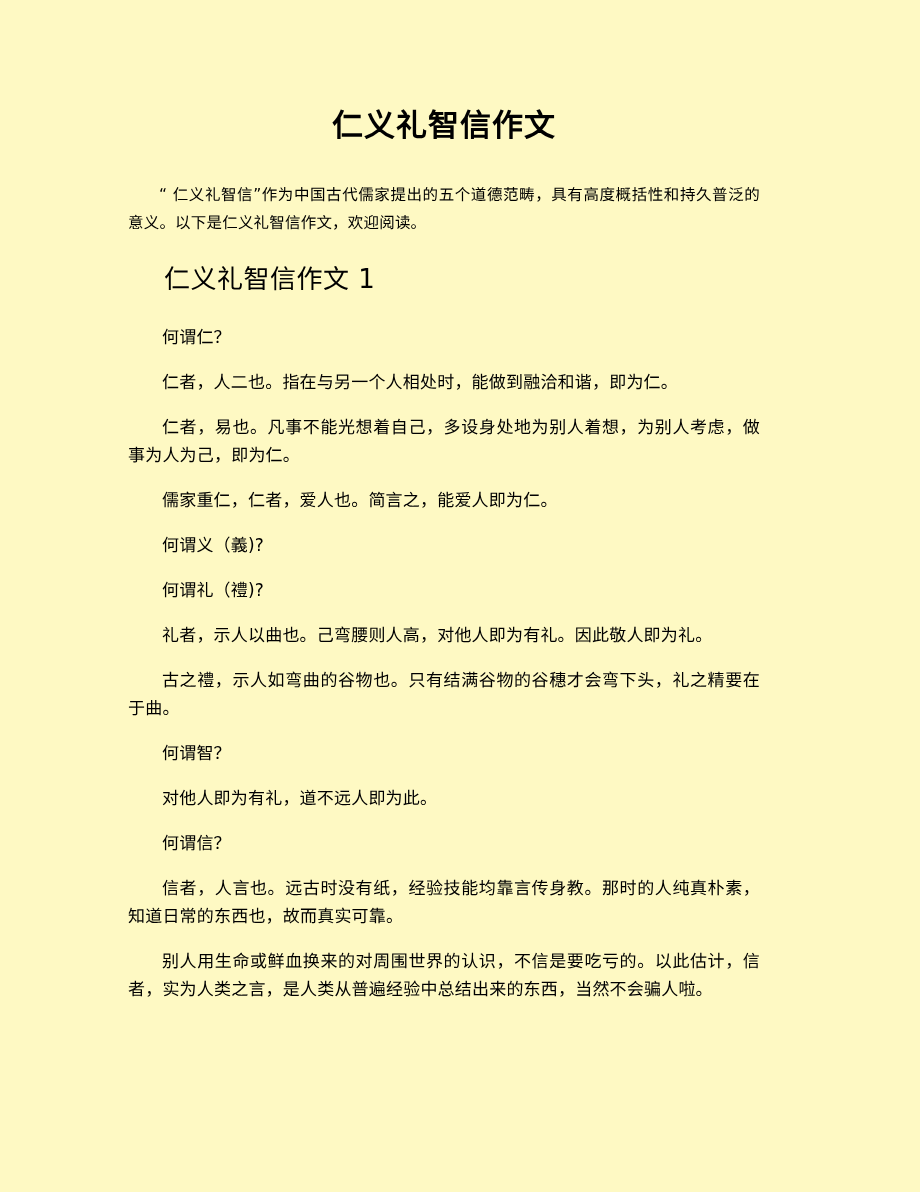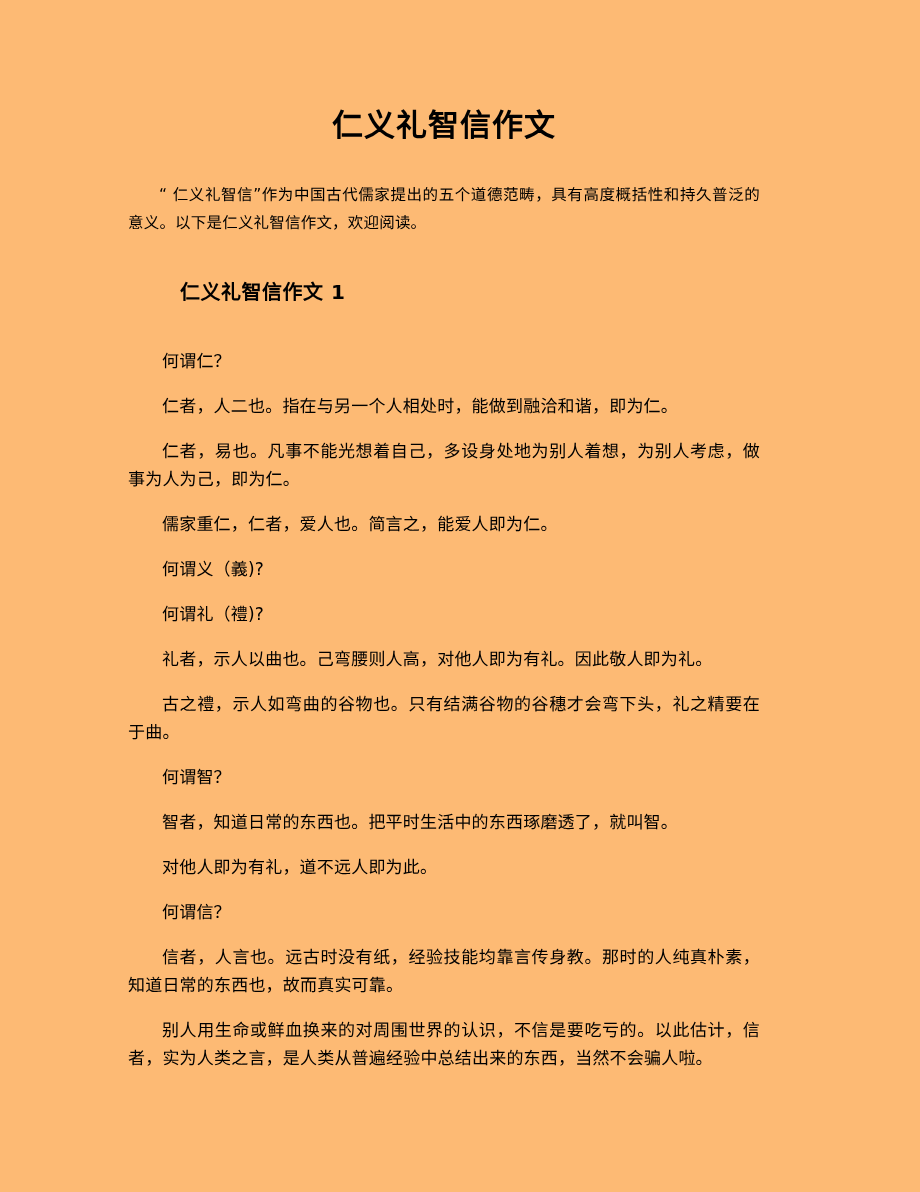--- a/index.html
+++ b/index.html
@@ -6,21 +6,21 @@
   html, body {
     margin: 0;
     padding: 0;
     background: #ffffff;
   }
   .page {
     position: relative;
     width: 920px;
     height: 1192px;
     margin: 0 auto;
-    background: #fdba74;
+    background: #fef9c3;
     overflow: hidden;
     font-family: "DejaVu Sans", "Liberation Sans", sans-serif;
     color: #000000;
     -webkit-font-smoothing: none;
   }
   .content {
     position: absolute;
     left: 128px;
     top: 0;
     width: 632px;
@@ -39,24 +39,24 @@
     font-size: 15.5px;
     line-height: 28px;
     margin: 0;
     padding-top: 36px;
     text-align: justify;
     text-justify: inter-ideograph;
     text-indent: 2em;
     letter-spacing: 0.2px;
   }
   .section-heading {
-    font-size: 20px;
-    font-weight: bold;
+    font-size: 26px;
+    font-weight: normal;
     line-height: 1.3;
-    margin: 16px;
+    margin: 0;
     padding-top: 26px;
     padding-left: 36px;
     letter-spacing: 0.5px;
   }
   .para {
     font-size: 17px;
     line-height: 28px;
     margin: 0;
     padding-top: 17px;
     text-align: justify;
@@ -82,20 +82,19 @@
 
     <p class="para first-body">何谓仁？</p>
     <p class="para">仁者，人二也。指在与另一个人相处时，能做到融洽和谐，即为仁。</p>
     <p class="para">仁者，易也。凡事不能光想着自己，多设身处地为别人着想，为别人考虑，做事为人为己，即为仁。</p>
     <p class="para">儒家重仁，仁者，爱人也。简言之，能爱人即为仁。</p>
     <p class="para">何谓义（義)?</p>
     <p class="para">何谓礼（禮)?</p>
     <p class="para">礼者，示人以曲也。己弯腰则人高，对他人即为有礼。因此敬人即为礼。</p>
     <p class="para">古之禮，示人如弯曲的谷物也。只有结满谷物的谷穗才会弯下头，礼之精要在于曲。</p>
     <p class="para">何谓智？</p>
-    <p class="para">智者，知道日常的东西也。把平时生活中的东西琢磨透了，就叫智。</p>
     <p class="para">对他人即为有礼，道不远人即为此。</p>
     <p class="para">何谓信？</p>
     <p class="para">信者，人言也。远古时没有纸，经验技能均靠言传身教。那时的人纯真朴素，知道日常的东西也，故而真实可靠。</p>
     <p class="para">别人用生命或鲜血换来的对周围世界的认识，不信是要吃亏的。以此估计，信者，实为人类之言，是人类从普遍经验中总结出来的东西，当然不会骗人啦。</p>
 
   </div>
 </div>
 
 </body></html>

